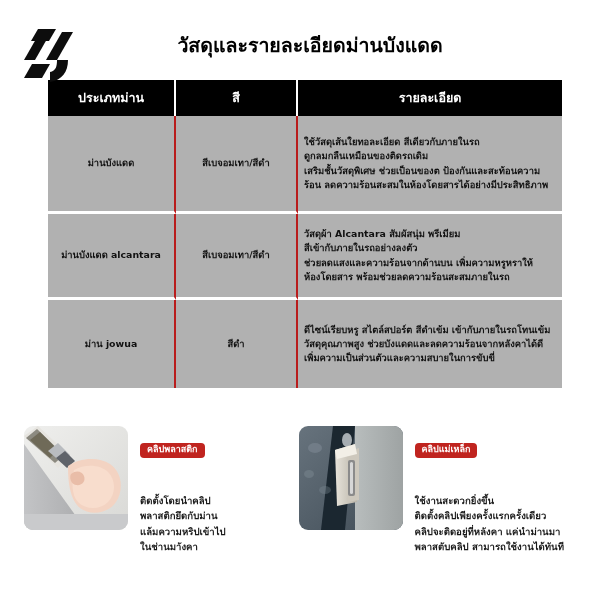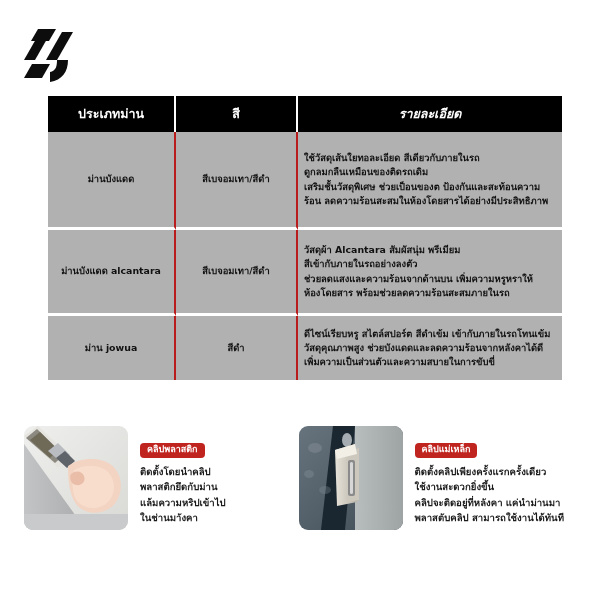--- a/index.html
+++ b/index.html
@@ -43,21 +43,21 @@
     font-weight: bold;
     letter-spacing: 0px;
     color: #000000;
     padding-left: 20px;
   }
 
   
   .table-wrap {
     position: absolute;
     left: 48px;
-    top: 96px;
+    top: 80px;
     width: 514px;
   }
   table.spec {
     width: 514px;
     border-collapse: separate;
     border-spacing: 0;
     table-layout: fixed;
   }
   table.spec col.c1 { width: 128px; }
   table.spec col.c2 { width: 122px; }
@@ -67,21 +67,21 @@
     background: #000000;
     color: #ffffff;
     font-size: 12.5px;
     font-weight: bold;
     height: 36px;
     vertical-align: middle;
     text-align: center;
     border-right: 2px solid #ffffff;
     padding: 0 4px;
   }
-  table.spec thead th:last-child { border-right: none; font-style: italic; }
+  table.spec thead th:last-child { border-right: none; }
 
   table.spec tbody td {
     background: #b1b1b1;
     color: #111111;
     font-size: 9.4px;
     font-weight: bold;
     line-height: 1.52;
     vertical-align: middle;
     border-right: 2px solid #b91c1c;
     border-bottom: 3px solid #ffffff;
@@ -95,21 +95,21 @@
   }
   td.cell-detail {
     text-align: left;
     padding-left: 9px;
     padding-right: 6px;
   }
   td.cell-detail .line { display: block; white-space: nowrap; }
 
   .row1 td { height: 98px; }
   .row2 td { height: 86px; }
-  .row3 td { height: 64px; }
+  .row3 td { height: 88px; }
 
   
   .cards {
     position: absolute;
     left: 0;
     top: 426px;
     width: 588px;
     display: flex;
     padding: 0 24px;
     gap: 18px;
@@ -139,40 +139,42 @@
     border-radius: 4px;
     padding: 2.5px 7px 3.5px 7px;
     line-height: 1;
     margin-bottom: 6px;
   }
   .card-body {
     font-size: 9.6px;
     font-weight: bold;
     color: #1a1a1a;
     line-height: 1.62;
+    margin-top: 29px;
   }
   .card-body .line { display: block; white-space: nowrap; }
 </style>
 </head>
 <body>
 
 <div class="header">
 
   <div class="logo">
     <svg viewBox="0 0 62 62" width="62" height="62" aria-hidden="true">
       <g fill="#0d0d0d">
         <polygon points="8,36 24,8 35,8 19,36"></polygon>
         <polygon points="22,5 40,5 33,17 15,17"></polygon>
         <polygon points="30,36 46,8 57,8 41,36"></polygon>
         <polygon points="16,40 34,40 26,54 8,54"></polygon>
         <path d="M41,36 L52,36 C52,48 46,56 34,58 L34,48 C40,47 41,42 41,36 Z"></path>
       </g>
     </svg>
   </div>
 
+  <div class="page-title">วัสดุและรายละเอียดม่านบังแดด</div>
 </div>
 
 <div class="table-wrap">
   <table class="spec">
     <colgroup>
       <col class="c1">
         <col class="c2">
         <col class="c3">
     </colgroup>
     <thead>
@@ -286,21 +288,21 @@
         <polygon points="36,24 56,18 58,76 38,80" fill="url(#clipg)"></polygon>
         <polygon points="48,26 60,22 60,74 48,76" fill="#cdc8bd"></polygon>
         <rect x="49" y="34" width="7" height="36" rx="2" fill="#8b8b8b"></rect>
         <rect x="51" y="36" width="3" height="32" rx="1.5" fill="#d7d7d7"></rect>
         <polygon points="36,24 56,18 58,28 38,33" fill="#f2efe7"></polygon>
       </svg>
     </div>
     <div class="card-text">
       <span class="badge">คลิปแม่เหล็ก</span>
       <div class="card-body">
+        <span class="line">ใช้งานสะดวกยิ่งขึ้น</span>
         <span class="line">ติดตั้งคลิปเพียงครั้งแรกครั้งเดียว</span>
-        <span class="line">ใช้งานสะดวกยิ่งขึ้น</span>
         <span class="line">คลิปจะติดอยู่ที่หลังคา แค่นำม่านมา</span>
         <span class="line">พลาสตับคลิป สามารถใช้งานได้ทันที</span>
       </div>
     </div>
   </div>
 
 </div>
 
 </body></html>

